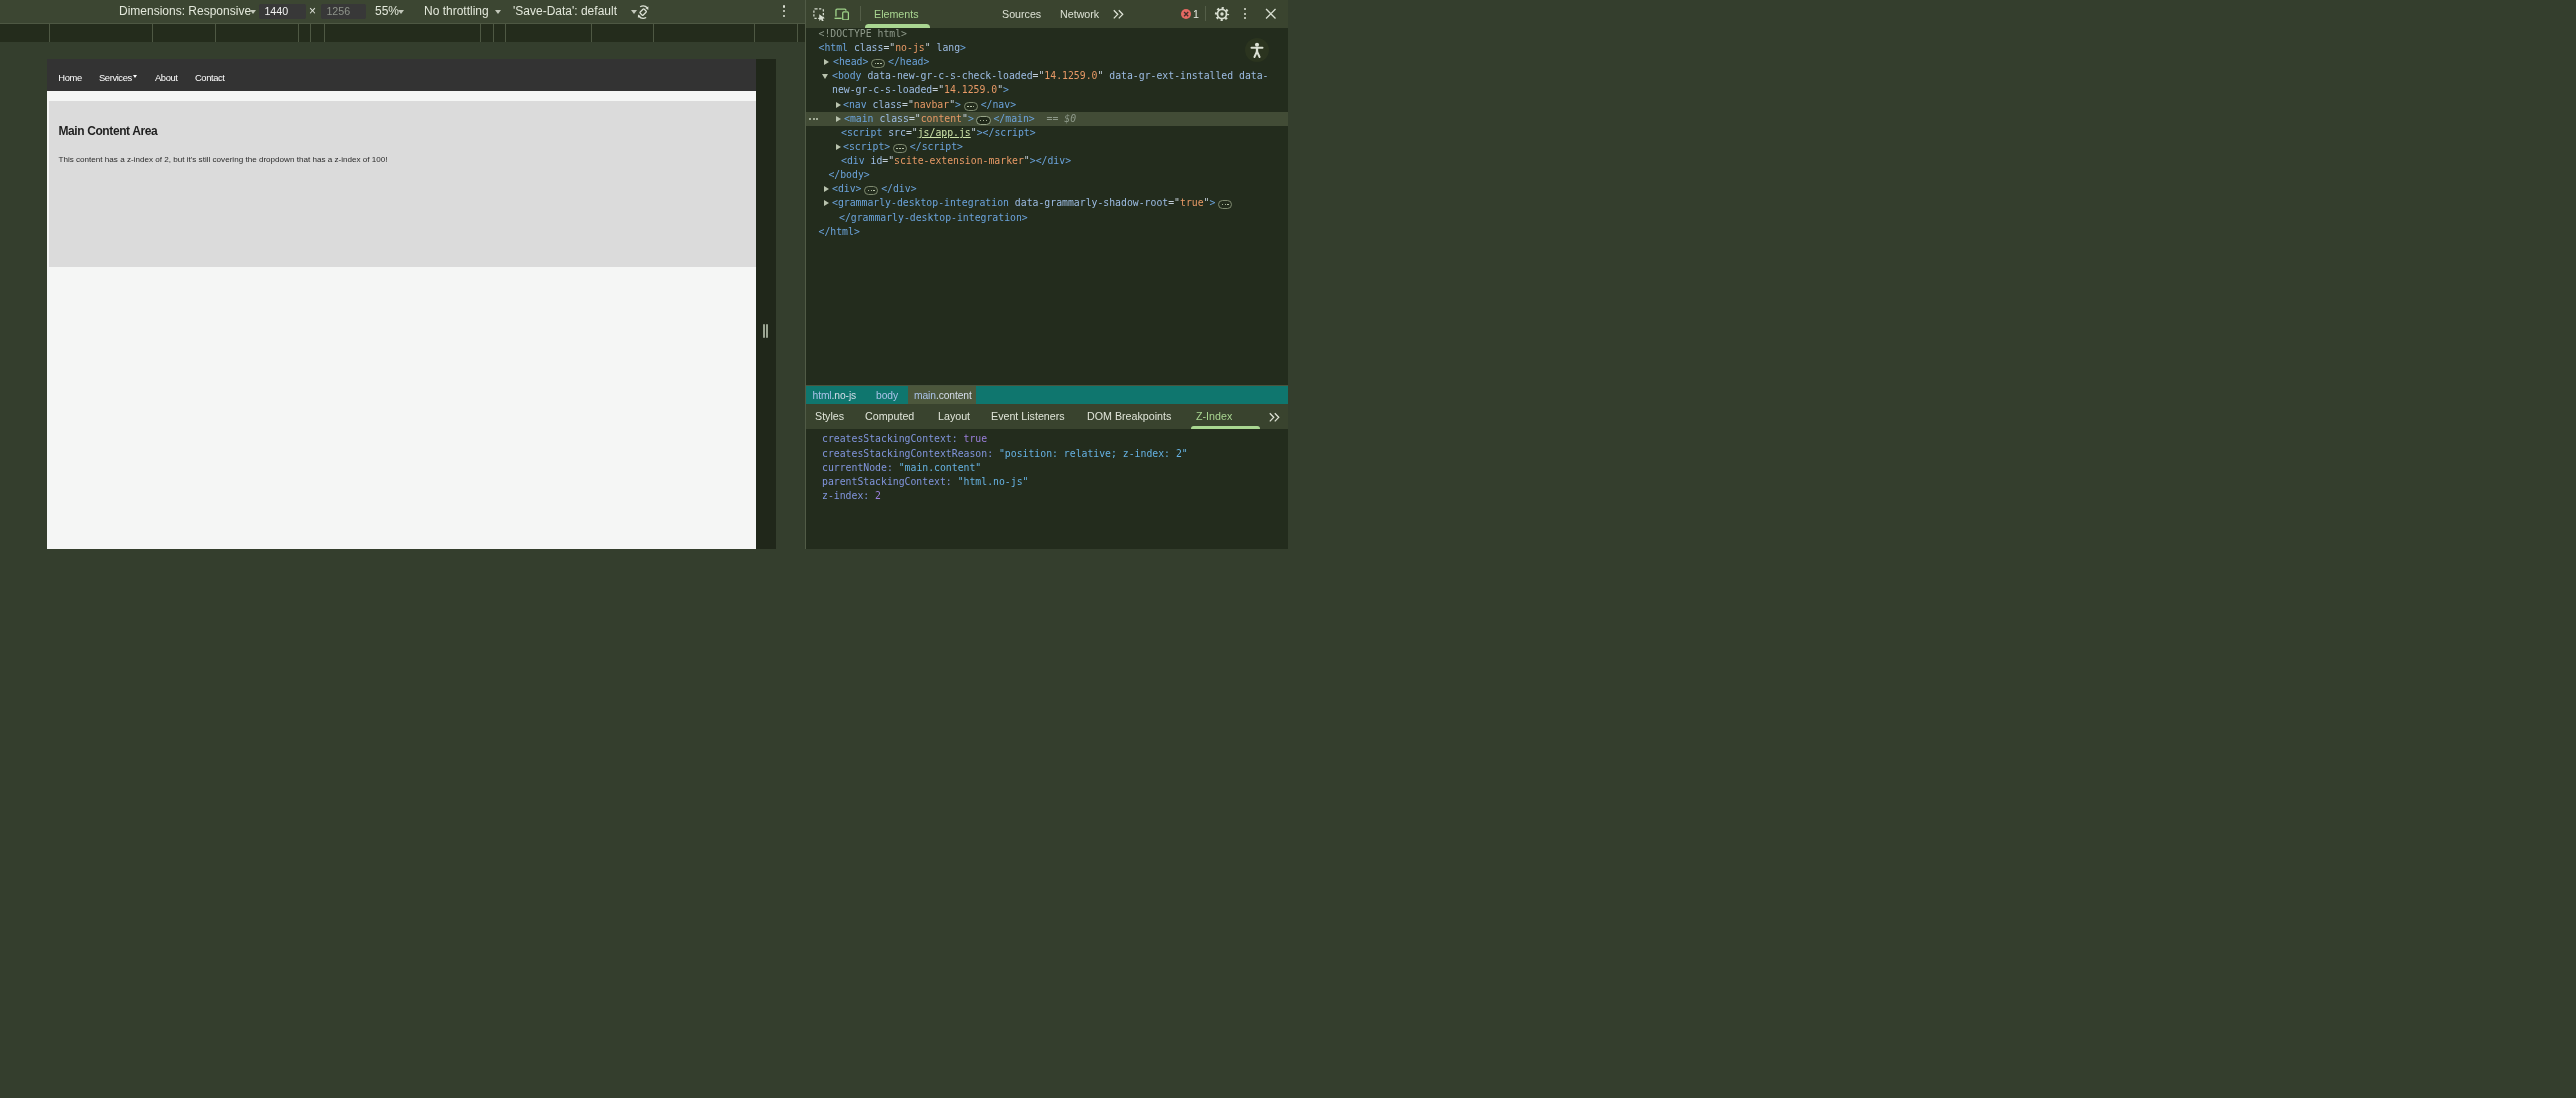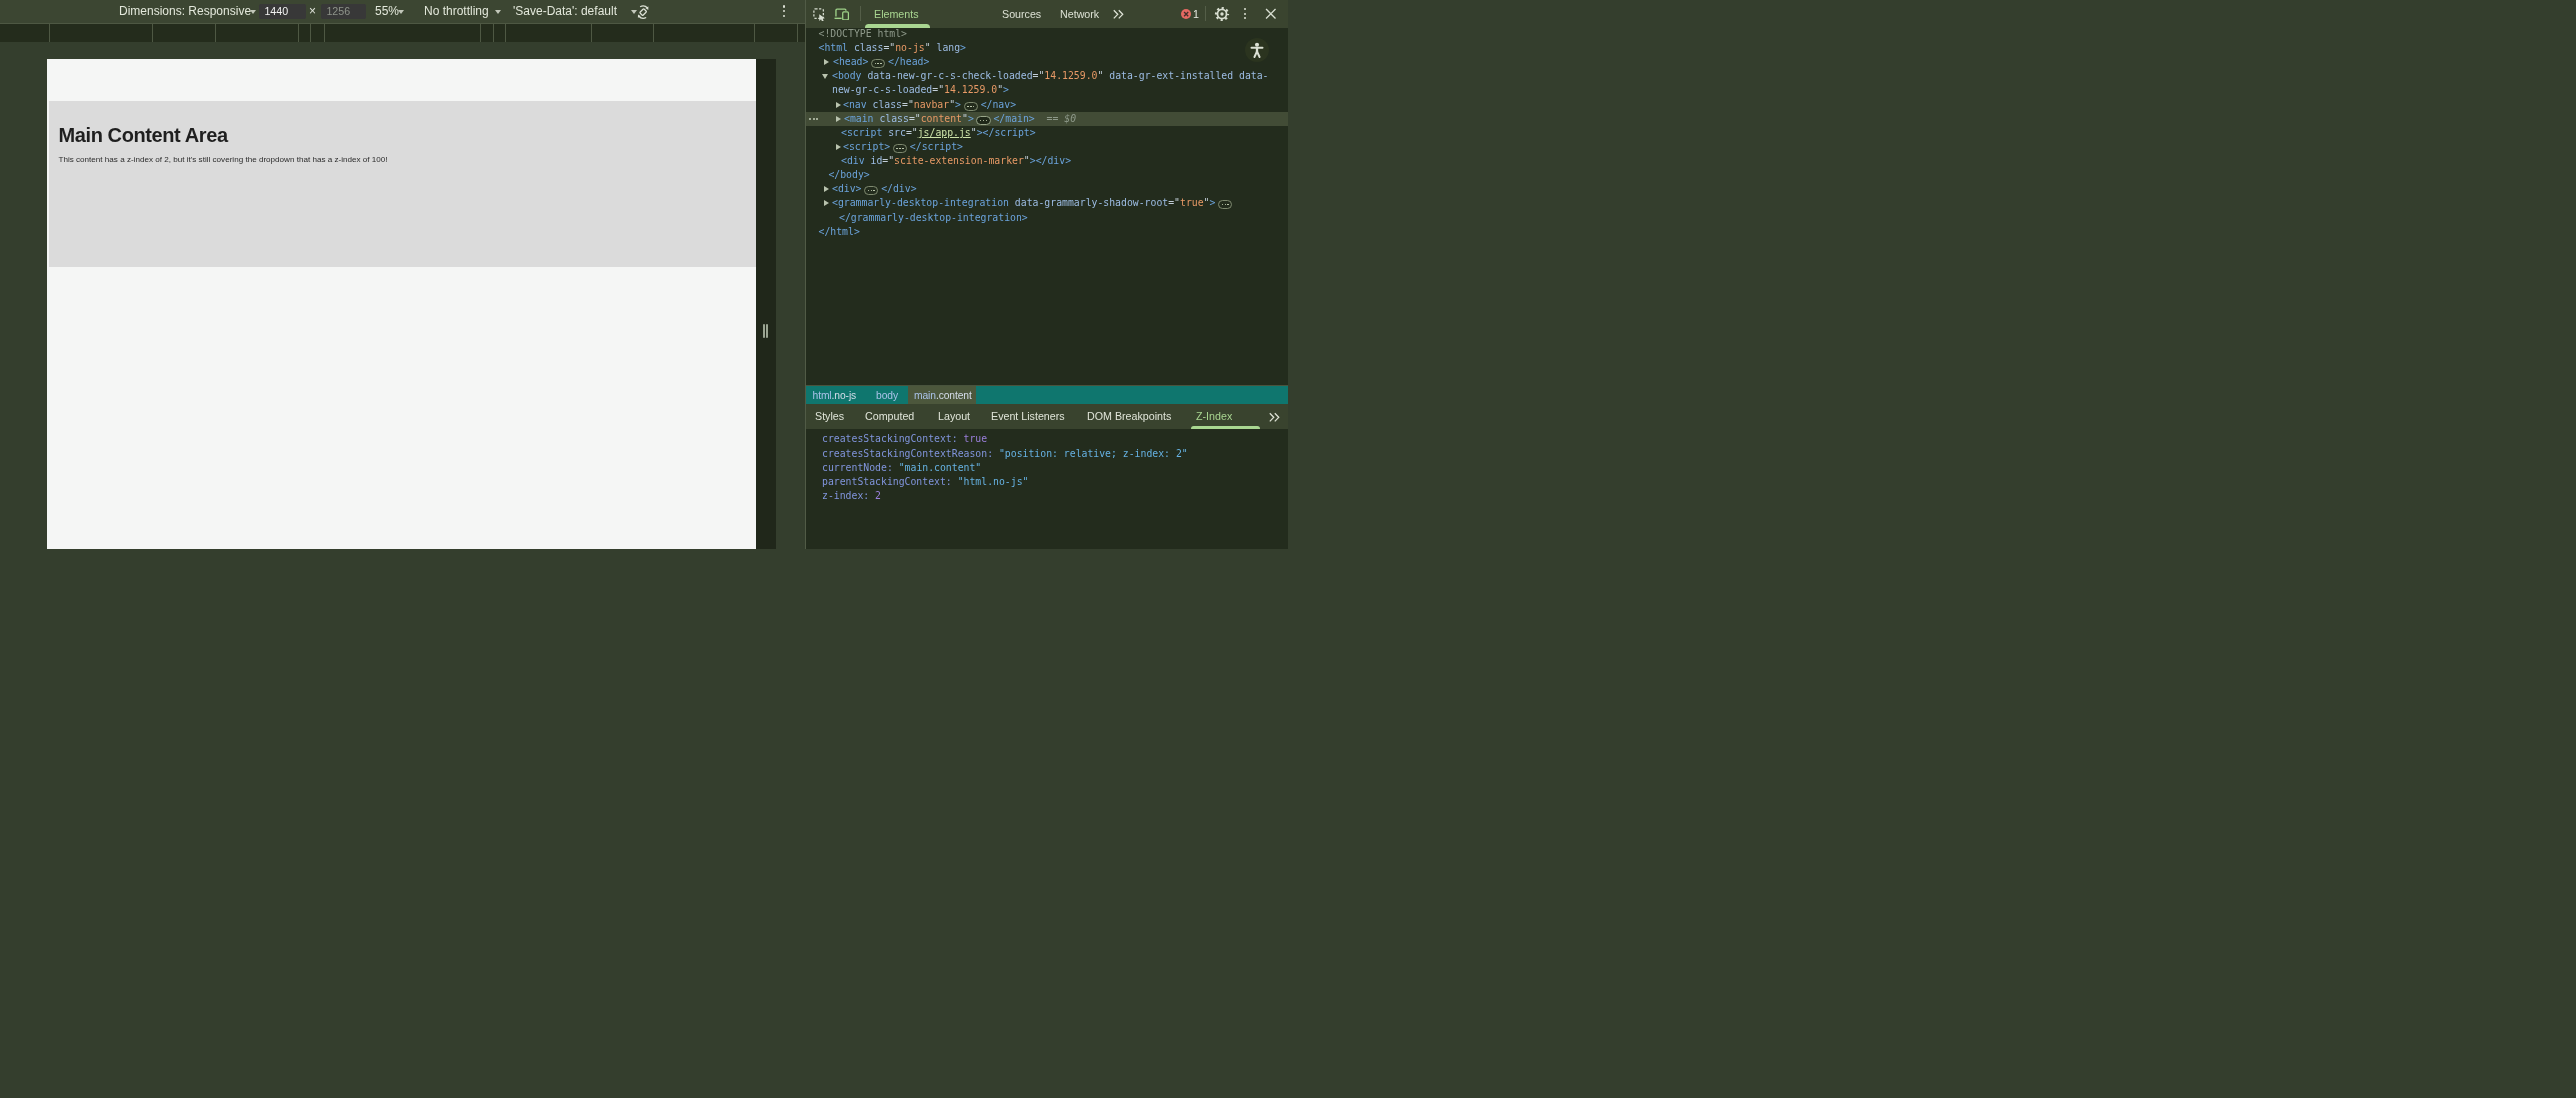--- a/index.html
+++ b/index.html
@@ -17,21 +17,21 @@
 .mq-sep { position:absolute; top:0; bottom:0; width:1.3px; background:#4e5843; }
 .vdots { position:absolute; display:flex; flex-direction:column; gap:2.3px; }
 .vdots i { width:2.3px; height:2.3px; border-radius:50%; background:#dce1d4; }
 
 
 #viewport { left:47px; top:59px; width:709px; bottom:0; background:#f5f6f5; }
 #page-navbar { position:absolute; left:0; top:0; right:0; height:32px; background:#333333; }
 .nav-item { position:absolute; font-size:9.4px; letter-spacing:-0.4px; color:#ffffff; white-space:pre; }
 .nav-caret { position:absolute; width:0; height:0; border-left:2.7px solid transparent; border-right:2.7px solid transparent; border-top:3.6px solid #ffffff; }
 #page-gray { position:absolute; left:1.5px; right:0; top:42px; height:166px; background:#dbdbdb; }
-#page-h1 { position:absolute; left:11.5px; top:65px; font-size:20px; font-weight:bold; color:#1f1f1f; letter-spacing:-0.4px; white-space:pre; }
+#page-h1 { position:absolute; left:11.5px; top:65px; font-size:12px; font-weight:bold; color:#1f1f1f; letter-spacing:-0.4px; white-space:pre; }
 #page-p { position:absolute; left:11.5px; top:96px; font-size:8.1px; color:#2c2c2c; letter-spacing:0; white-space:pre; }
 
 
 #resizer-strip { left:756px; top:59px; width:20px; bottom:0; background:#20271a; }
 .rs-bar { position:absolute; width:1.7px; height:14px; border-radius:0.9px; background:#9aa492; }
 
 
 #dt-divider { left:805px; top:0; width:0.9px; bottom:0; background:#515b46; }
 
 
@@ -129,20 +129,27 @@
     <span class="mq-sep" style="left: 480px;"></span>
     <span class="mq-sep" style="left: 493px;"></span>
     <span class="mq-sep" style="left: 505px;"></span>
     <span class="mq-sep" style="left: 591px;"></span>
     <span class="mq-sep" style="left: 653px;"></span>
     <span class="mq-sep" style="left: 754px;"></span>
     <span class="mq-sep" style="left: 797px;"></span>
   </div>
 
 <div class="abs" id="viewport">
+  <div id="page-navbar">
+      <span class="nav-item" style="left: 11.3px; top: 12.8px;">Home</span>
+      <span class="nav-item" style="left: 52px; top: 12.8px;">Services</span>
+      <span class="nav-caret" style="left: 86px; top: 16px;"></span>
+      <span class="nav-item" style="left: 108px; top: 12.8px;">About</span>
+      <span class="nav-item" style="left: 148px; top: 12.8px;">Contact</span>
+    </div>
   <div id="page-gray"></div>
   <div id="page-h1">Main Content Area</div>
   <div id="page-p">This content has a z-index of 2, but it's still covering the dropdown that has a z-index of 100!</div>
 </div>
 
 <div class="abs" id="resizer-strip">
   <span class="rs-bar" style="left:7px; top:265px"></span>
   <span class="rs-bar" style="left:10px; top:265px"></span>
 </div>
 

